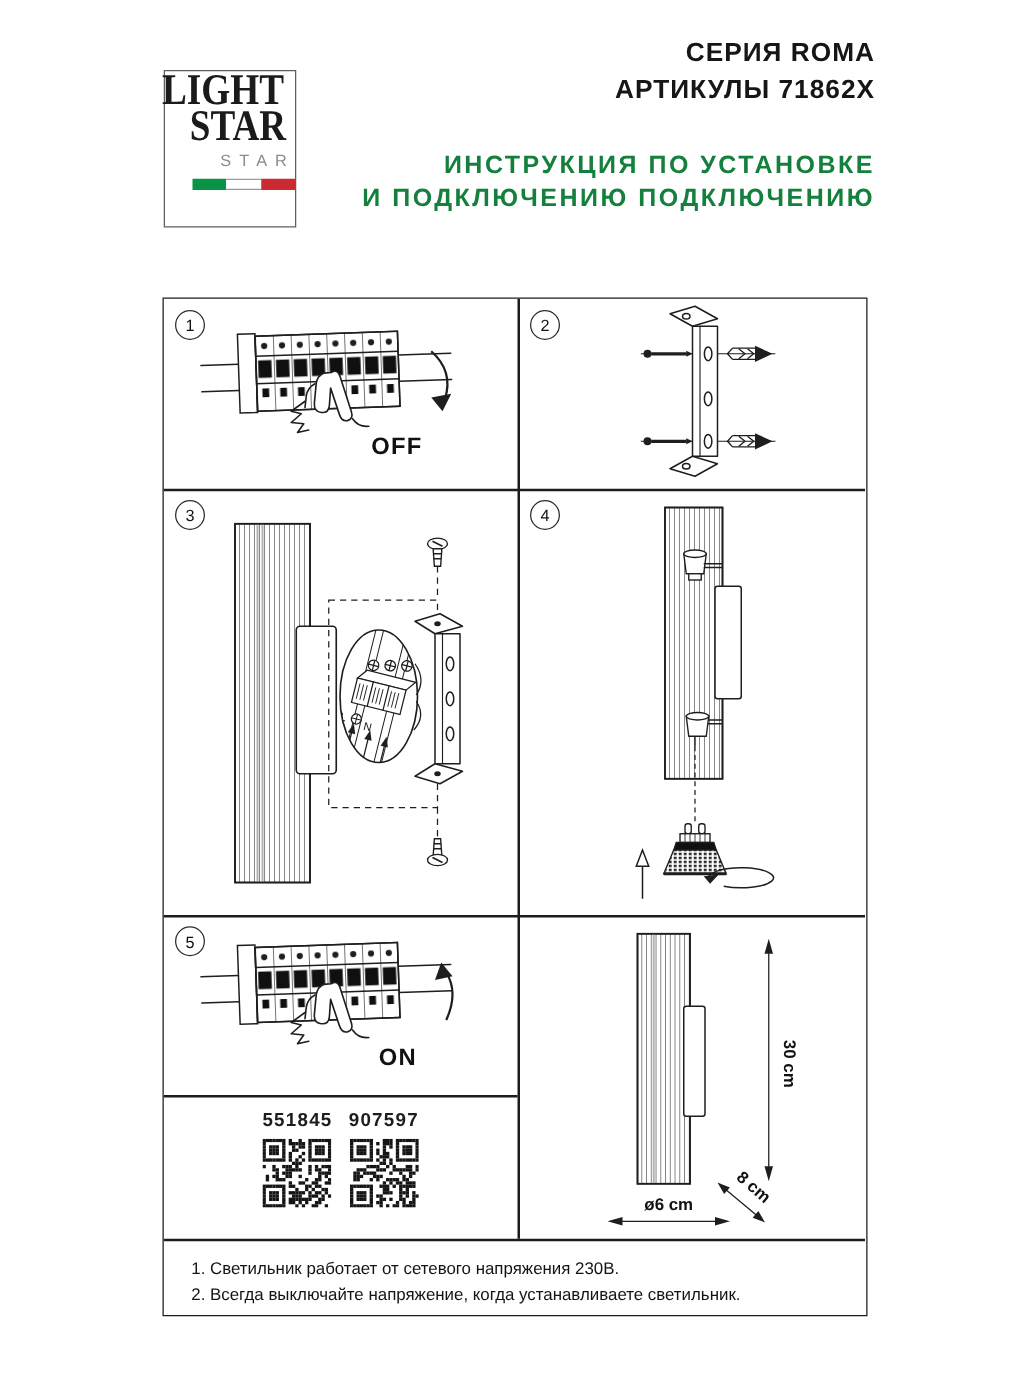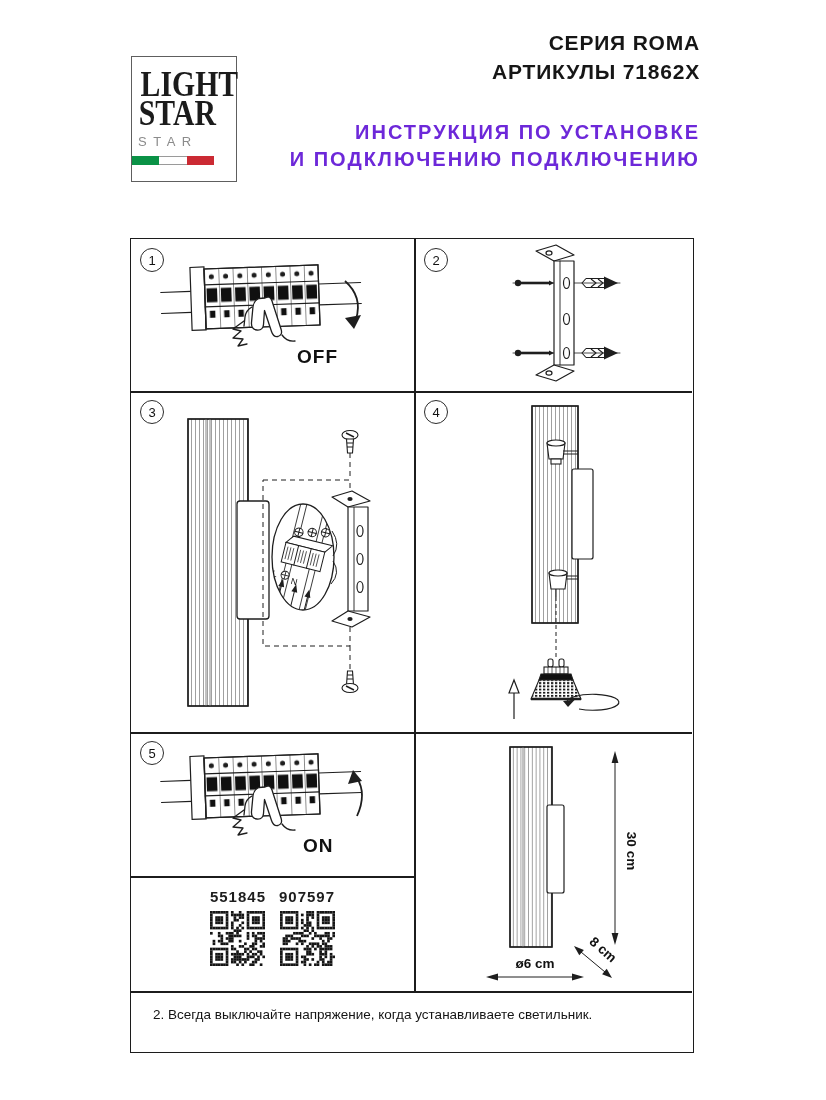--- a/index.html
+++ b/index.html
@@ -2,29 +2,29 @@
 <html><head>
 <meta charset="utf-8">
 <style>
   html,body{margin:0;padding:0;background:#fff;}
   .sheet{position:relative;width:826px;height:1100px;background:#ffffff;
          font-family:"Liberation Sans",sans-serif;color:#111;overflow:hidden;}
 
   
   .logo-box{position:absolute;left:131px;top:56px;width:106px;height:126px;
             border:1.5px solid #5e5e5e;box-sizing:border-box;display:flex;flex-direction:column;
-            align-items:flex-start;padding-top:13px;background:#fff;}
+            align-items:flex-end;background:#fff;}
   .logo-word{font-family:"Liberation Serif",serif;font-weight:700;font-size:35px;line-height:29px;
              color:#1b1b1b;transform:scaleX(.85);white-space:nowrap;}
   .logo-group{margin-top:6px;font-size:13px;letter-spacing:6.5px;color:#8b8b8b;padding-left:6px;white-space:nowrap;}
   .flag{margin-top:7px;width:82px;height:9px;display:flex;}
   .flag span{flex:1;}
   .titles{position:absolute;right:126px;top:28px;text-align:right;}
   .t-series{font-size:21px;font-weight:700;letter-spacing:.8px;line-height:29px;color:#161616;}
-  .t-instr{margin-top:33px;font-size:20px;font-weight:700;letter-spacing:2px;line-height:27px;color:#6d28d9;}
+  .t-instr{margin-top:33px;font-size:20px;font-weight:700;letter-spacing:2px;line-height:27px;color:#15803d;}
 
   
   .gridbox{position:absolute;left:130px;top:238px;width:564px;height:815px;
            border:1.6px solid #1c1c1c;box-sizing:border-box;background:#fff;}
   .divider{position:absolute;background:#1c1c1c;}
   .panel{position:absolute;}
   .stepnum{position:absolute;left:9px;top:9px;width:22px;height:22px;border:1.2px solid #2c2c2c;
            border-radius:50%;display:flex;align-items:center;justify-content:center;
            font-size:13px;color:#111;background:#fff;z-index:2;}
   svg text{font-family:"Liberation Sans",sans-serif;}
@@ -807,16 +807,17 @@
         <g stroke="#1e1e1e" stroke-width="1">
           <path d="M82 245 H158"></path>
           <polygon points="71,245 83,241.6 83,248.4" fill="#1e1e1e" stroke="none"></polygon>
           <polygon points="169,245 157,241.6 157,248.4" fill="#1e1e1e" stroke="none"></polygon>
         </g>
         <text x="120" y="236" text-anchor="middle" font-size="13.5" font-weight="700" fill="#111">ø6 cm</text>
       </svg>
     </div>
 
     <div class="notes">
+      <div>1. Светильник работает от сетевого напряжения 230В.</div>
       <div>2. Всегда выключайте напряжение, когда устанавливаете светильник.</div>
     </div>
   </div>
 </div>
 
 </body></html>

